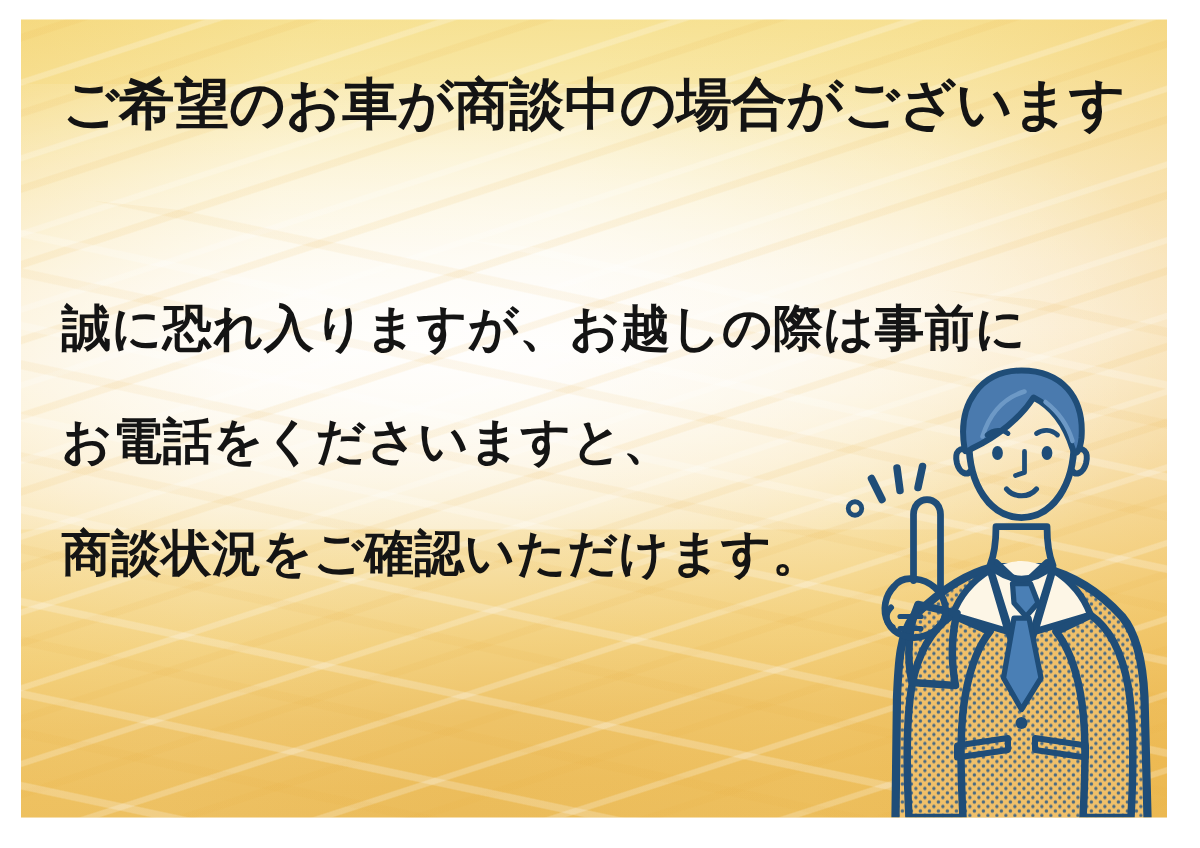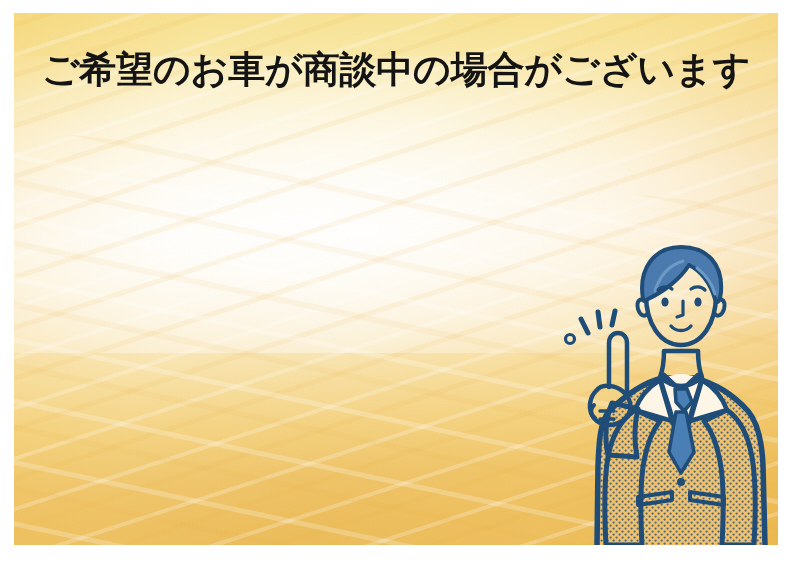--- a/index.html
+++ b/index.html
@@ -167,20 +167,25 @@
 
   <div class="panel">
 
     <div class="panel-warm"></div>
     <div class="sweep"></div>
     <div class="rays"></div>
     <div class="rays r2"></div>
 
     <div class="headline">ご希望のお車が商談中の場合がございます</div>
 
+    <div class="body-block">
+      <div class="body-line">誠に恐れ入りますが、お越しの際は事前に</div>
+      <div class="body-line">お電話をくださいますと、</div>
+      <div class="body-line">商談状況をご確認いただけます。</div>
+    </div>
 
     <div class="figure">
       <svg viewBox="0 0 246 306" xmlns="http://www.w3.org/2000/svg" aria-hidden="true">
         <defs>
           <pattern id="suitdots" width="6" height="6" patternUnits="userSpaceOnUse">
             <rect width="6" height="6" fill="#f0c06a"></rect>
             <circle cx="1.6" cy="1.6" r="1.15" fill="#2b5b87" opacity="0.85"></circle>
             <circle cx="4.6" cy="4.6" r="1.15" fill="#2b5b87" opacity="0.85"></circle>
           </pattern>
           <clipPath id="bodyclip">

